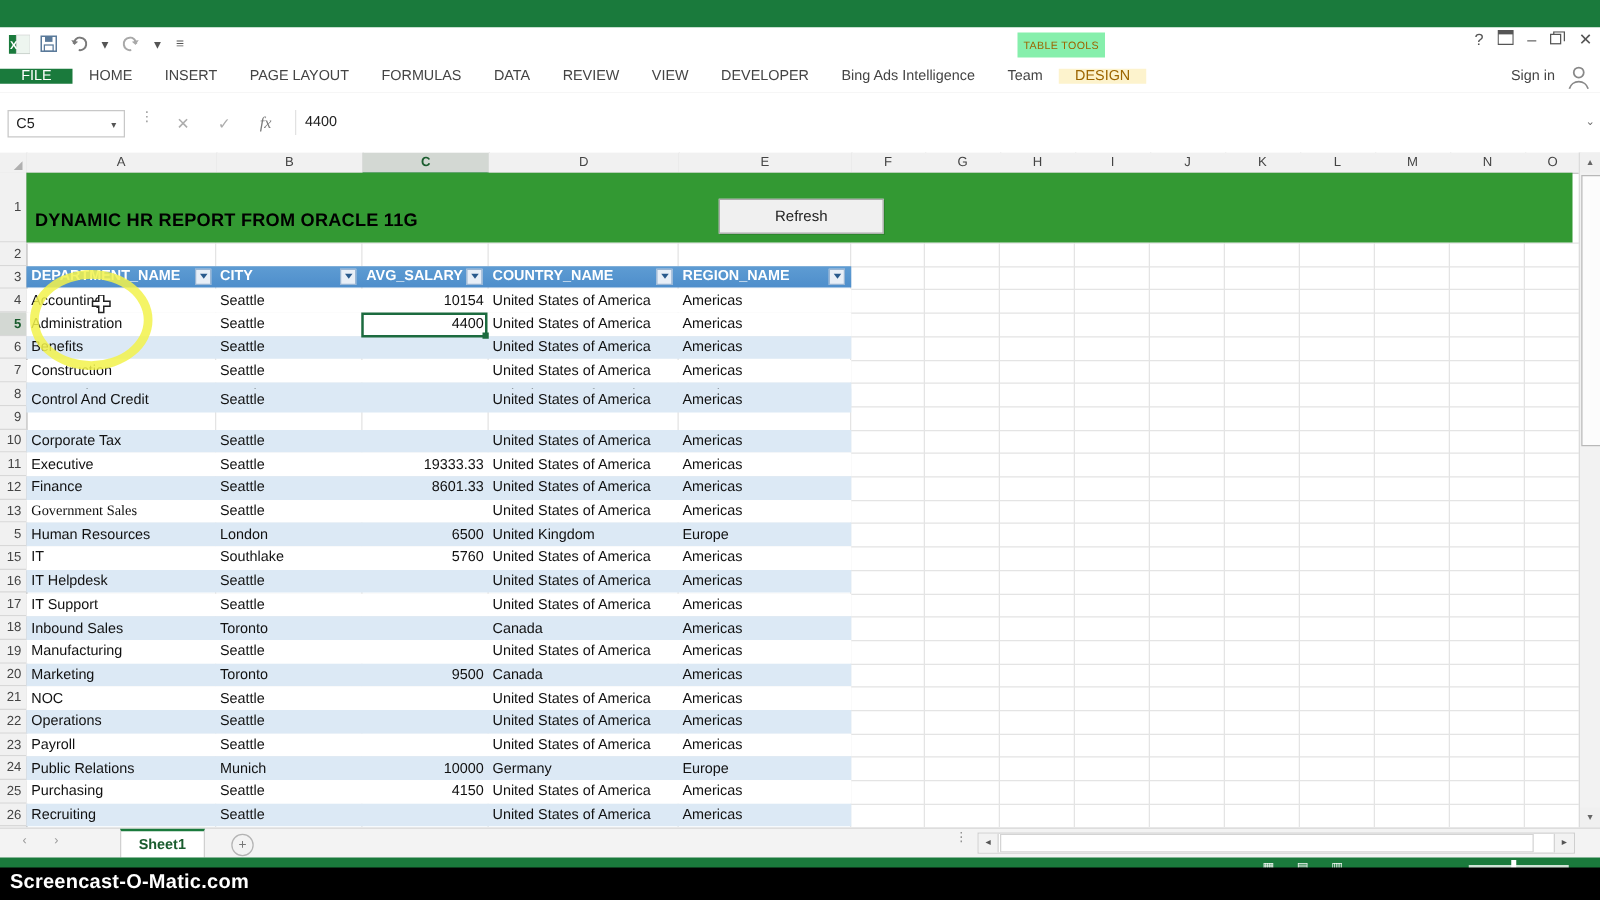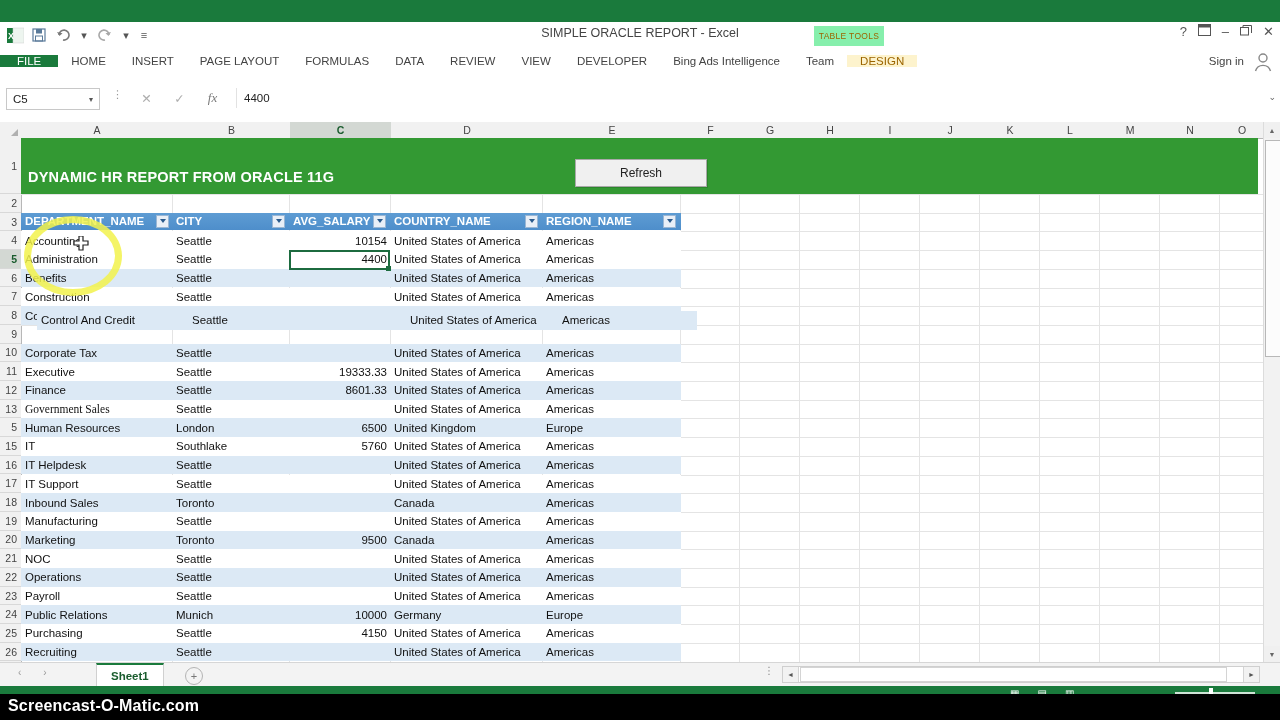--- a/index.html
+++ b/index.html
@@ -68,21 +68,21 @@
       box-sizing:border-box;font-size:10.5px;color:#444;}
   .rh.sel{background:#d3d8d3;color:#1a5c2e;font-weight:bold;}
 
   .sheet{position:absolute;left:21px;top:16px;width:1259px;height:524px;overflow:hidden;}
   .gridlines{position:absolute;left:0;top:0;width:1259px;height:524px;}
   .vline{position:absolute;top:0;width:1px;height:524px;background:#e4e4e4;}
   .hline{position:absolute;left:0;width:1259px;height:1px;background:#e4e4e4;}
 
   
   .banner{position:absolute;left:0;top:0;width:1237px;height:56px;background:#339933;}
-  .banner-title{position:absolute;left:7px;top:31px;font-size:14.5px;font-weight:bold;color:#ffffff;letter-spacing:.2px;}
+  .banner-title{position:absolute;left:7px;top:31px;font-size:14.5px;font-weight:bold;color:#000000;letter-spacing:.2px;}
   .refresh-btn{position:absolute;left:554px;top:21px;width:130px;height:26px;background:#f0f0f0;
                border:1px solid #a9a9a9;box-shadow:1px 1px 0 rgba(0,0,0,.12);
                display:flex;align-items:center;justify-content:center;font-size:12px;color:#222;cursor:pointer;}
 
   
   .thead{position:absolute;left:0;width:660px;height:17px;background:#5b9bd5;
          background:linear-gradient(#5e9cd3,#4e8ecb);}
   .th{position:absolute;top:0;height:17px;display:flex;align-items:center;
       font-size:11.5px;font-weight:bold;color:#fff;box-sizing:border-box;padding-left:4px;}
   .filt{position:absolute;top:2px;width:13px;height:13px;background:#e9eff7;border:1px solid #9ab6d4;
@@ -171,21 +171,20 @@
     <div class="qitem">
       <svg width="14" height="13" viewBox="0 0 14 13">
         <path d="M11 6 A5 5 0 1 0 7 11" fill="none" stroke="#a8a8a8" stroke-width="1.6"></path>
         <path d="M13 3 L10.5 7 L7.5 4.3 Z" fill="#a8a8a8"></path>
       </svg>
     </div>
     <div class="qitem small">▾</div>
     <div class="qitem small">≡</div>
   </div>
 
-  <div class="app-title">SIMPLE ORACLE REPORT - Excel</div>
 
   <div class="win-ctrls">
     <span>?</span>
     <span>
       <svg width="13" height="12" viewBox="0 0 13 12">
           <rect x="0.5" y="0.5" width="12" height="11" fill="none" stroke="#555"></rect>
           <rect x="0.5" y="0.5" width="12" height="3" fill="#555"></rect>
         </svg>
     </span>
     <span>–</span>
@@ -395,21 +394,21 @@
         <div class="cell" style="left:369px;width:152px;">United States of America</div>
         <div class="cell" style="left:521px;width:138px;">Americas</div>
       </div>
       <div class="trow even" style="top:168.2px;">
         <div class="cell" style="left:0px;width:151px;">Contracting</div>
         <div class="cell" style="left:151px;width:117px;">Seattle</div>
         <div class="cell num" style="left:268px;width:101px;"></div>
         <div class="cell" style="left:369px;width:152px;">United States of America</div>
         <div class="cell" style="left:521px;width:138px;">Americas</div>
       </div>
-      <div class="trow even" style="top:173px;margin-left:16px;">
+      <div class="trow even" style="top:173px;">
         <div class="cell" style="left:0px;width:151px;">Control And Credit</div>
         <div class="cell" style="left:151px;width:117px;">Seattle</div>
         <div class="cell num" style="left:268px;width:101px;"></div>
         <div class="cell" style="left:369px;width:152px;">United States of America</div>
         <div class="cell" style="left:521px;width:138px;">Americas</div>
       </div>
       <div class="trow even" style="top:205.6px;">
         <div class="cell" style="left:0px;width:151px;">Corporate Tax</div>
         <div class="cell" style="left:151px;width:117px;">Seattle</div>
         <div class="cell num" style="left:268px;width:101px;"></div>

